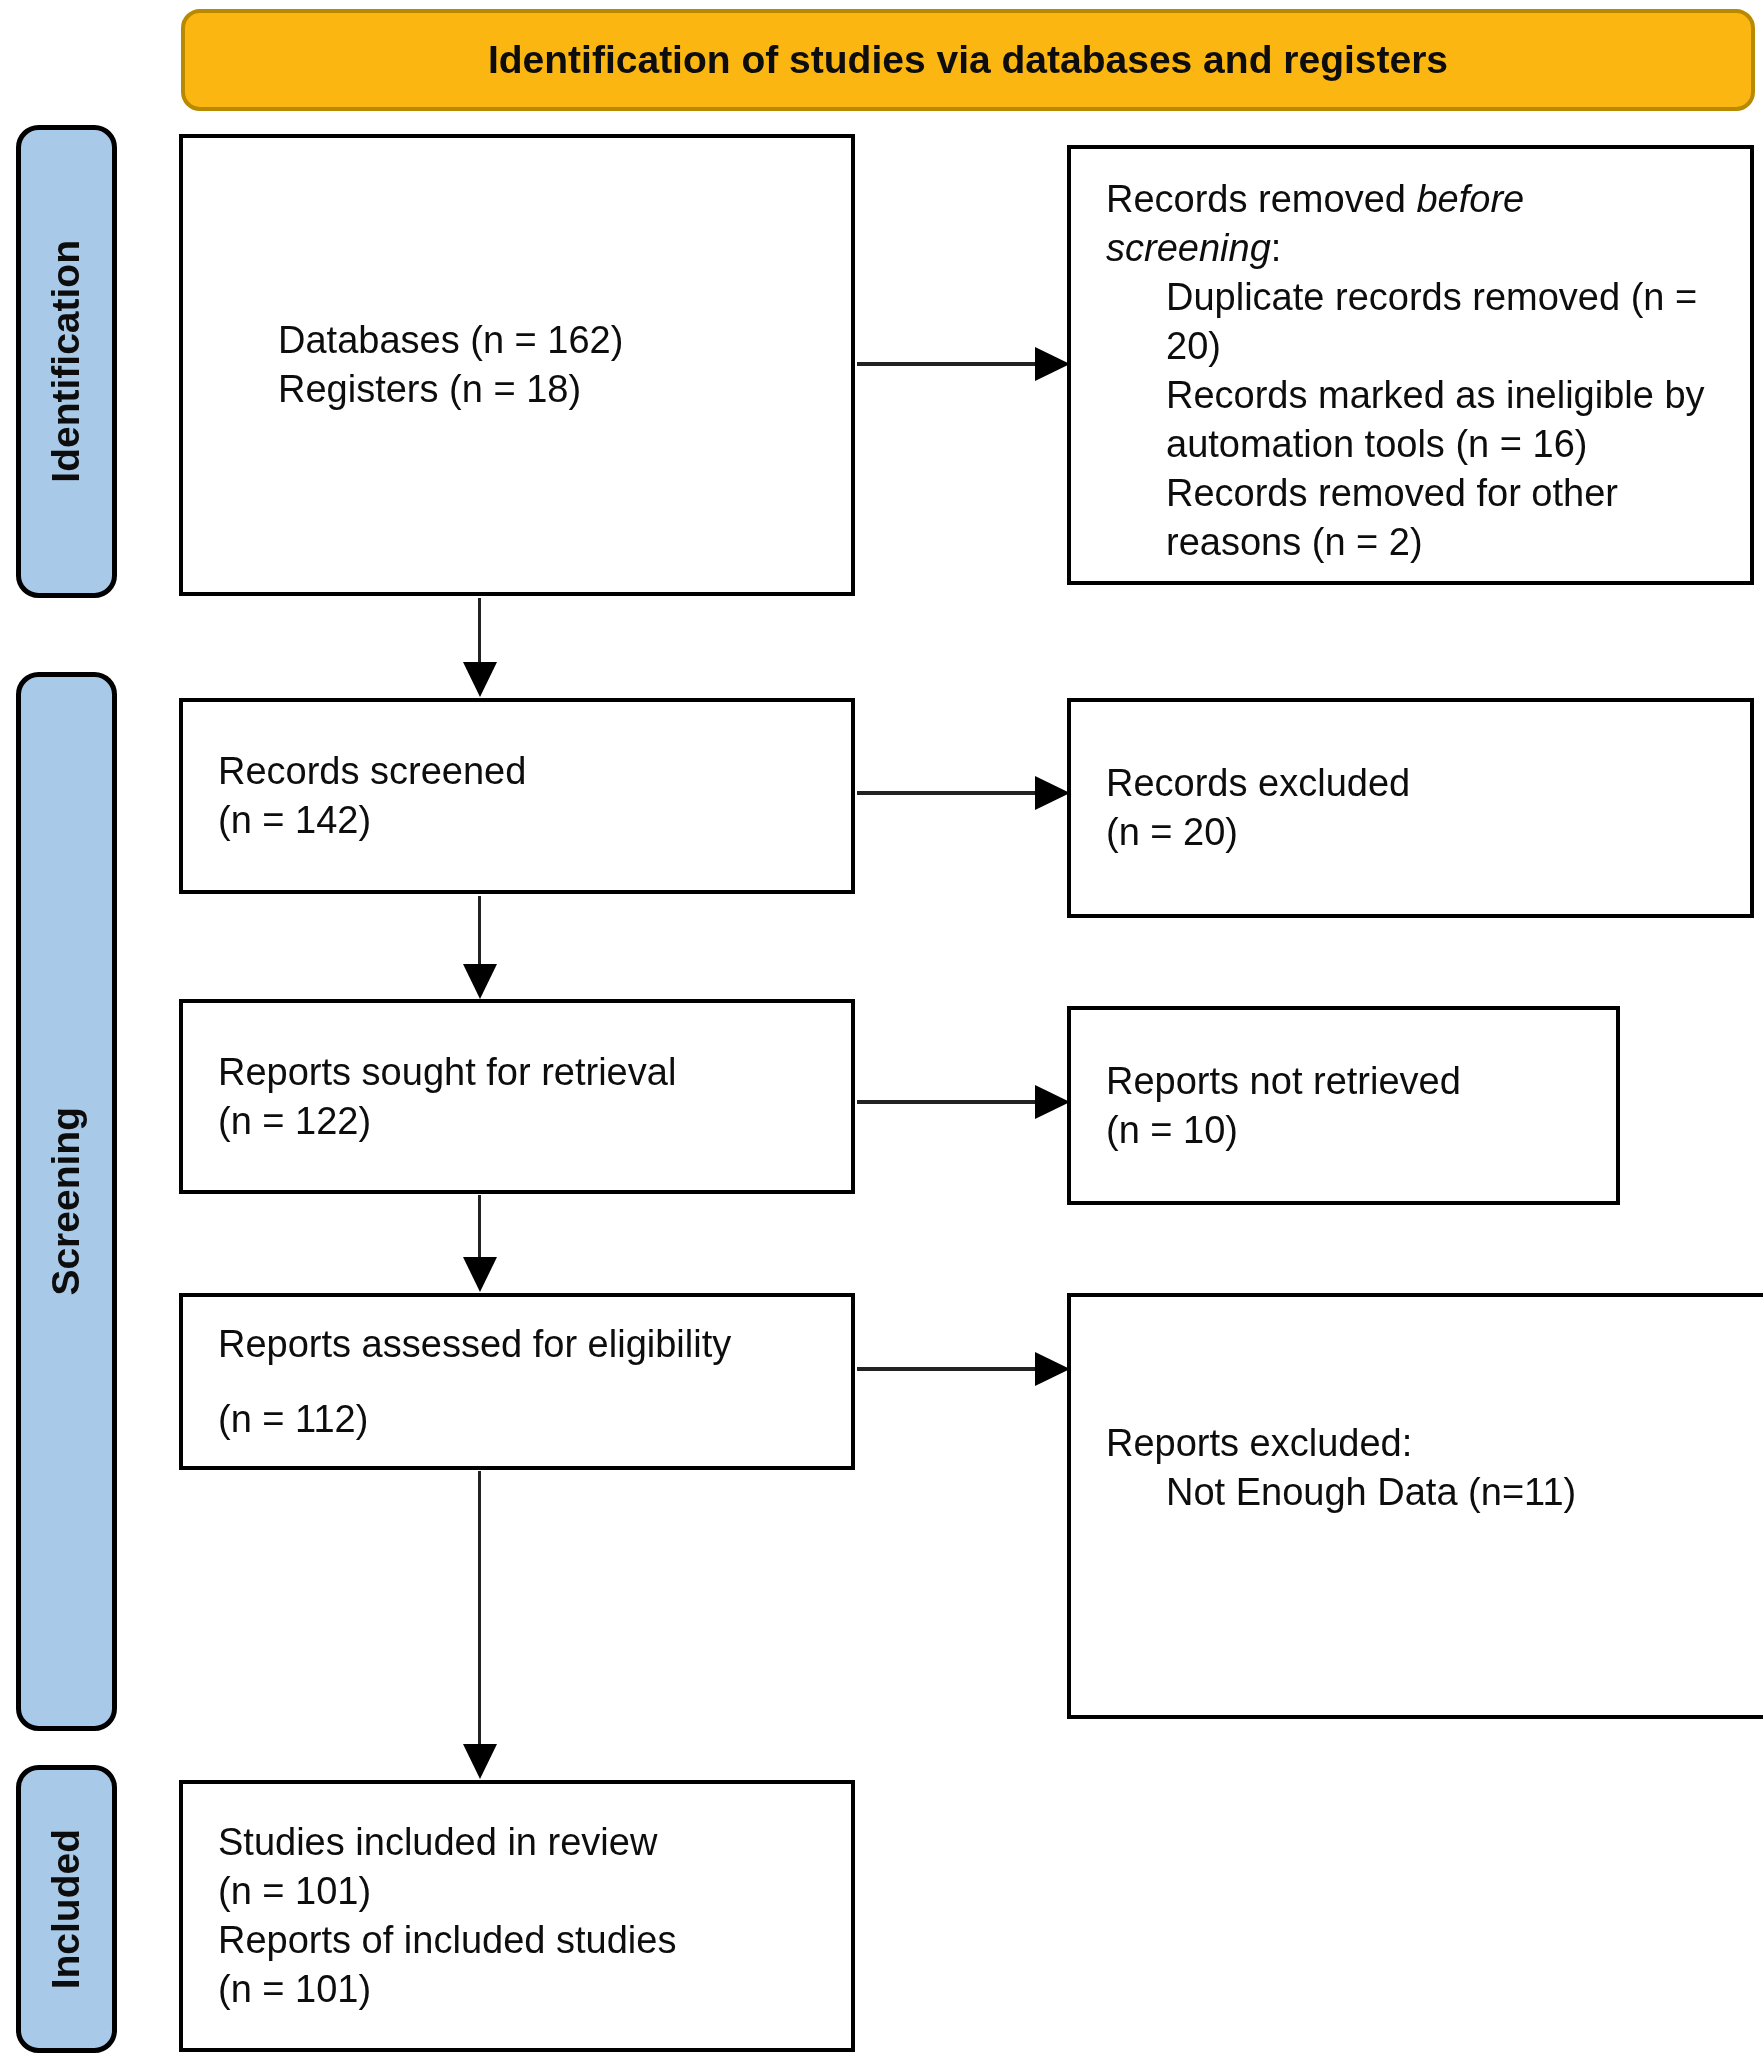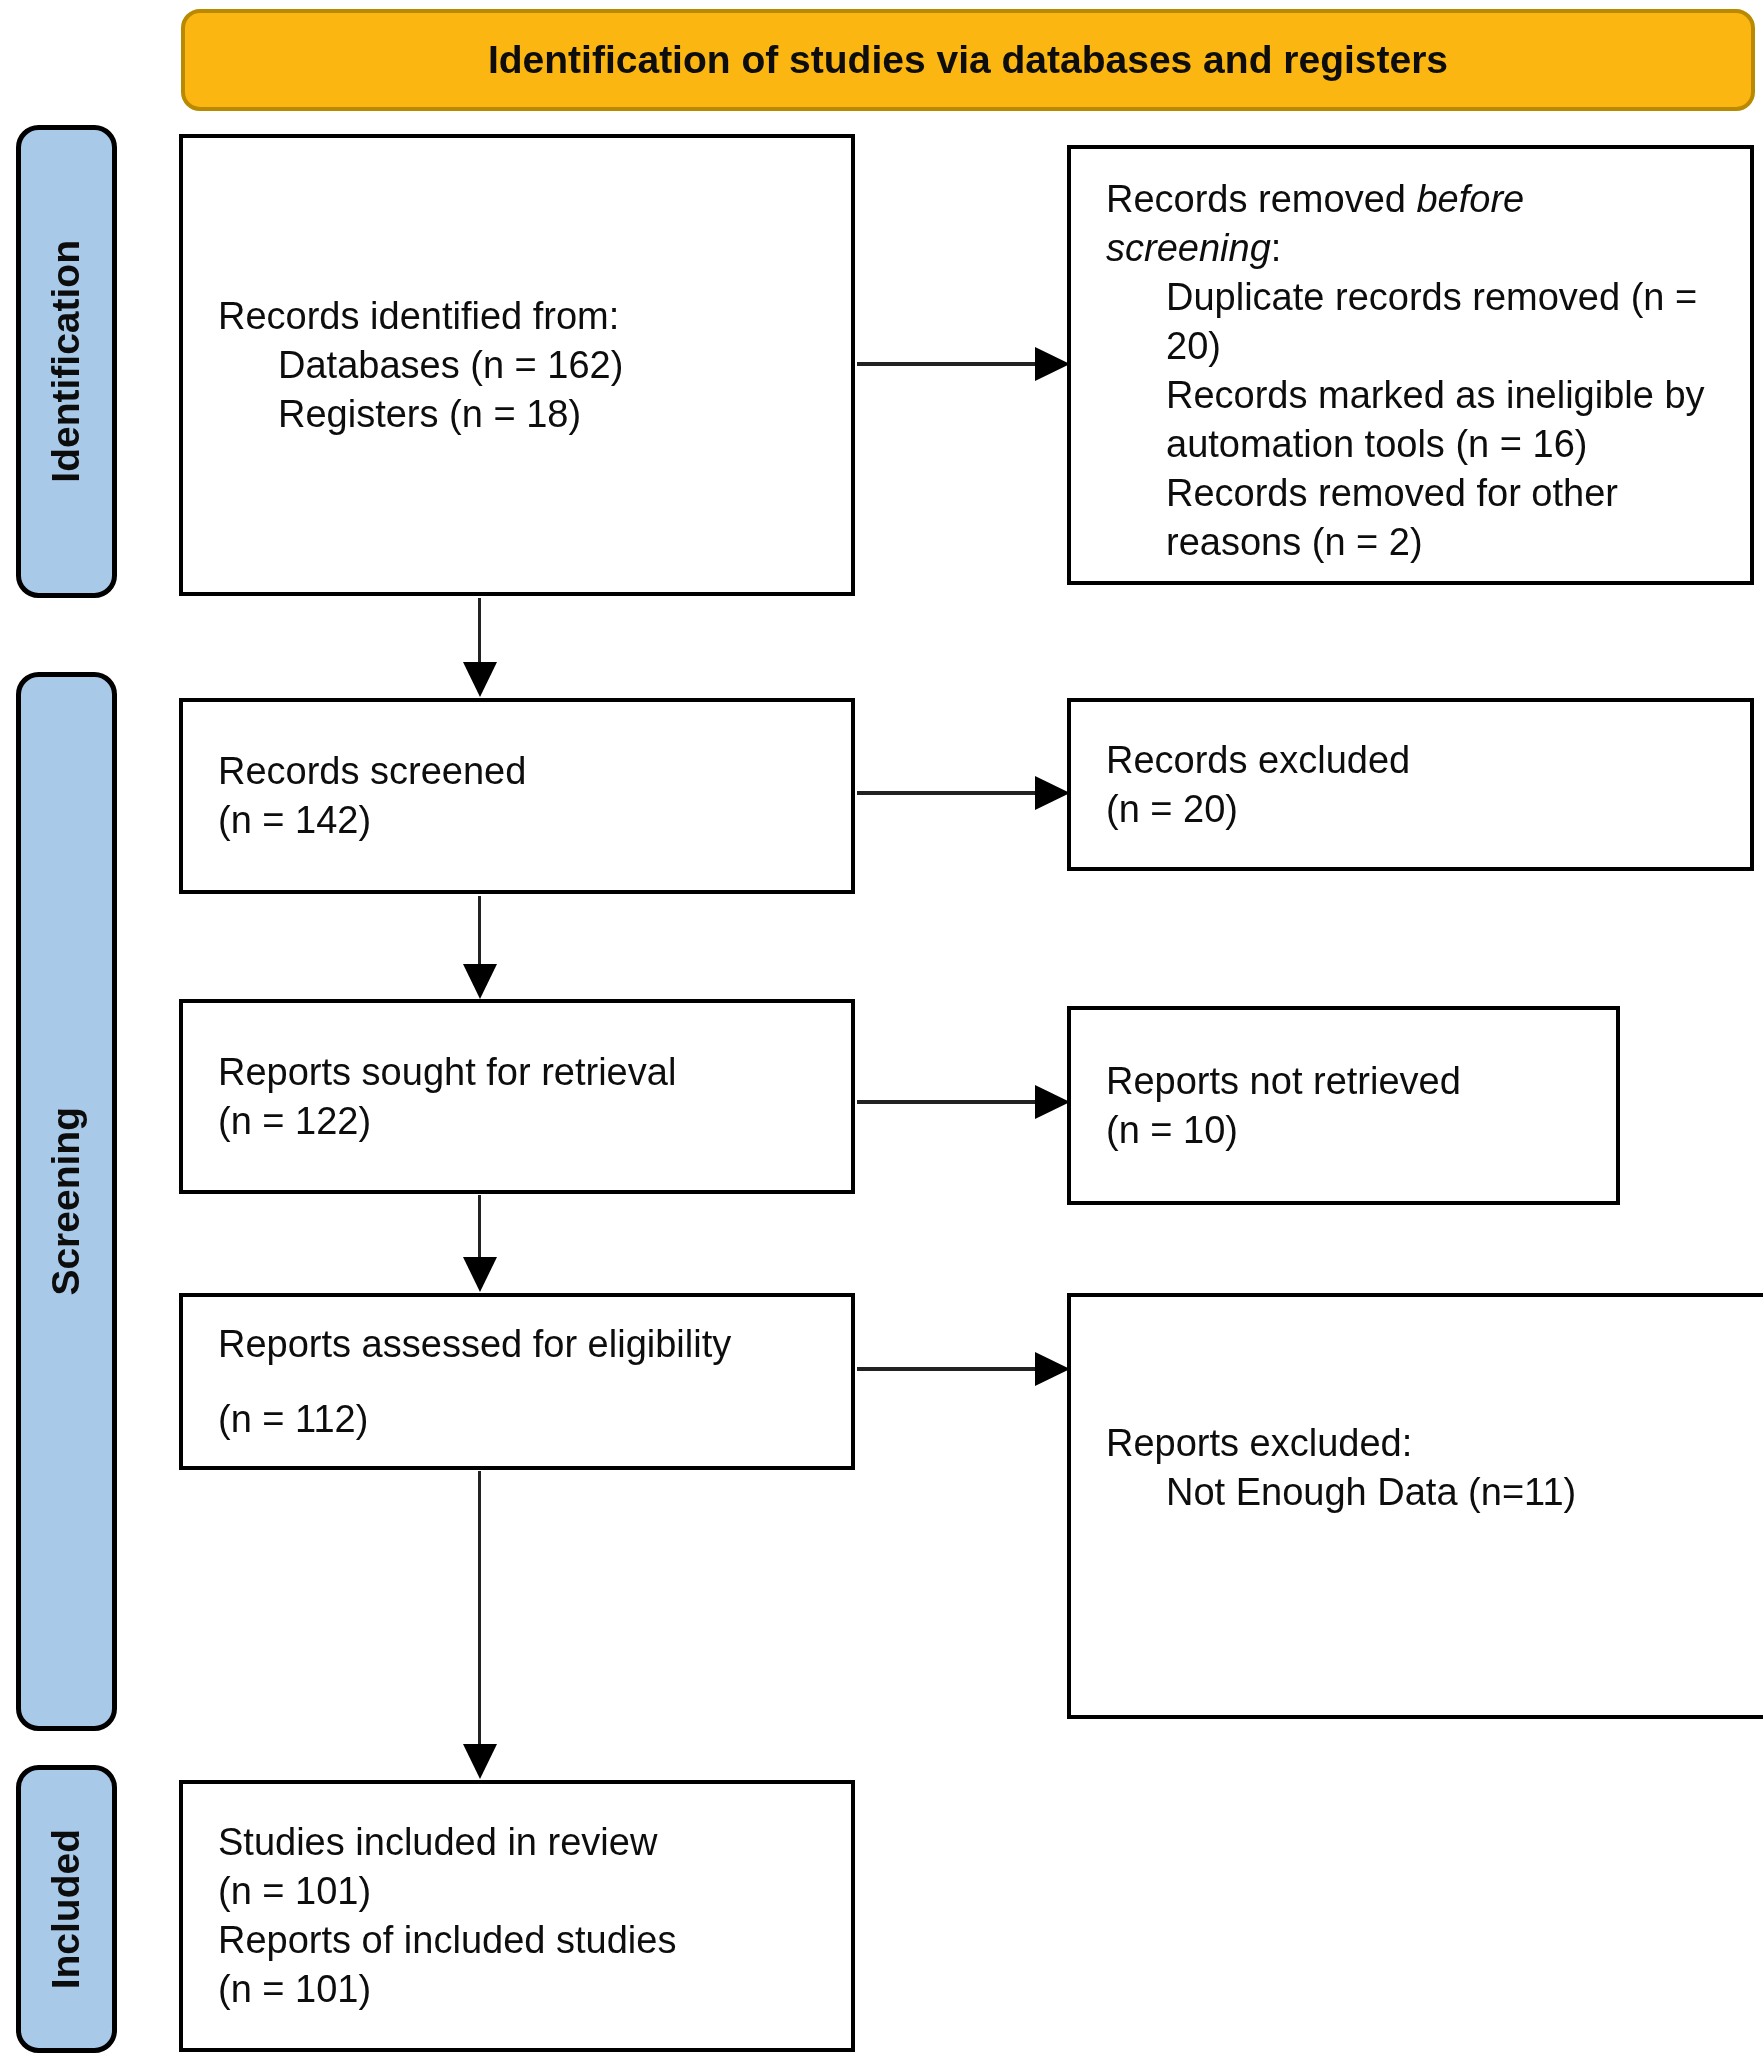--- a/index.html
+++ b/index.html
@@ -32,21 +32,21 @@
     font-size:38px; line-height:49px; color:#0d0d0d;
     padding:12.6px 19px 12.6px 35px;
   }
   .indent { margin-left:60px; }
   #box-identified      { left:179px;  top:134px;  width:676px; height:462px; }
   #box-removed         { left:1067px; top:145px;  width:687px; height:440px;
                          justify-content:flex-start; padding-top:26.4px; }
   #box-removed .intro  { max-width:440px; }
   #box-removed .indent { max-width:541px; }
   #box-screened        { left:179px;  top:698px; width:676px; height:196px; }
-  #box-excluded        { left:1067px; top:698px; width:687px; height:173px; }
+  #box-excluded        { left:1067px; top:698px; width:687px; height:220px; }
   #box-sought          { left:179px;  top:999px; width:676px; height:195px; }
   #box-notretrieved    { left:1067px; top:1006px; width:553px; height:199px; }
   #box-assessed        { left:179px;  top:1293px; width:676px; height:177px;gap:26px; }
   #box-reportsexcluded { left:1067px; top:1293px; width:722px; height:426px; padding-bottom:88px; }
   #box-includedstudies { left:179px;  top:1780px; width:676px; height:272px; }
 
   .hline  { position:absolute; height:4.4px; background:#222; }
   .harrow { position:absolute; width:0; height:0;
             border-top:17px solid transparent; border-bottom:17px solid transparent;
             border-left:35px solid #000; }
@@ -86,21 +86,20 @@
     <span>Identification</span>
   </div>
   <div class="side" id="side-screening" style="background: rgb(169, 201, 233);">
     <span>Screening</span>
   </div>
   <div class="side" id="side-included" style="background: rgb(169, 201, 233);">
     <span>Included</span>
   </div>
 
   <div class="box" id="box-identified">
-    <div>Records identified from:</div>
     <div class="indent">Databases (n = 162)</div>
     <div class="indent">Registers (n = 18)</div>
   </div>
 
   <div class="box" id="box-removed">
     <div class="intro"><span>Records removed </span><i>before screening</i><span>:</span></div>
     <div class="indent">Duplicate records removed (n = 20)</div>
     <div class="indent">Records marked as ineligible by automation tools (n = 16)</div>
     <div class="indent">Records removed for other reasons (n = 2)</div>
   </div>

